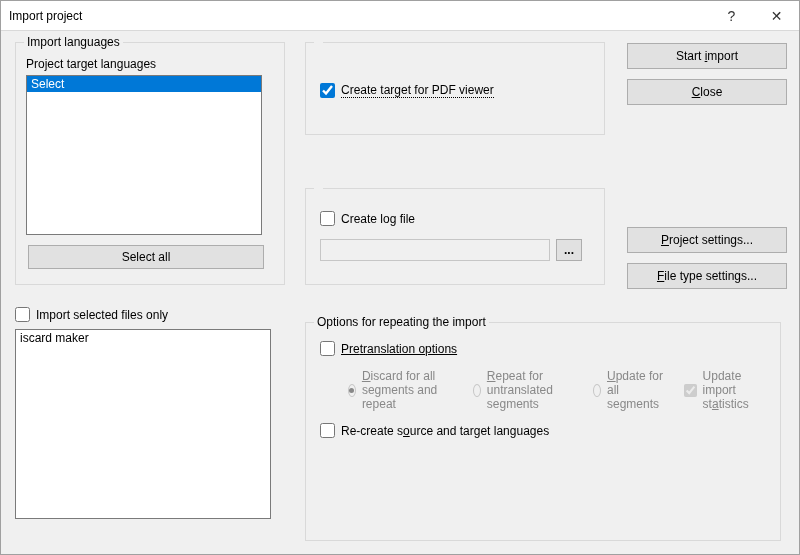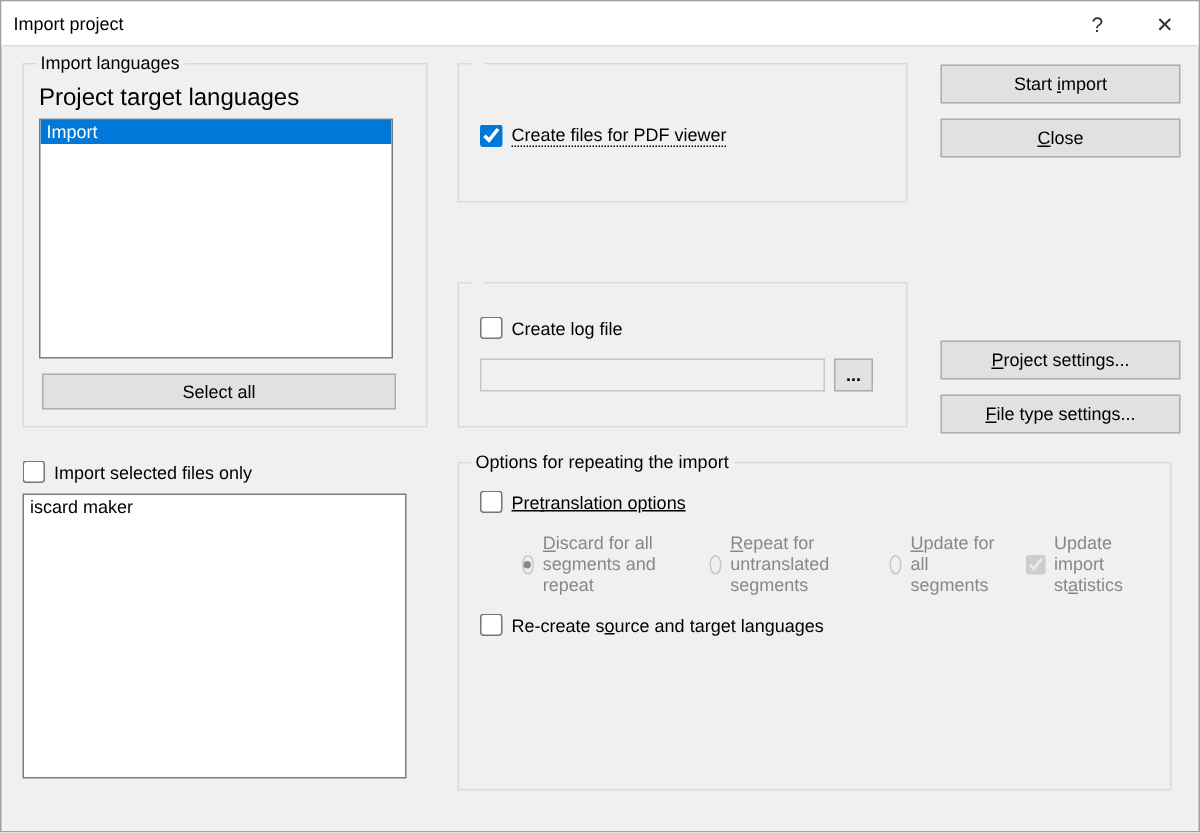--- a/index.html
+++ b/index.html
@@ -42,21 +42,21 @@
   }
   fieldset {
     border: 1px solid #d9d9d9;
     margin: 0; padding: 6px 16px 8px 8px;
     background: #f0f0f0;
   }
   fieldset > legend {
     padding: 0 3px;
     font-size: 12px;
   }
-  .lbl { font-size: 16px; }
+  .lbl { font-size: 12px; }
   .listbox {
     background: #fff;
     border: 1px solid #7a7a7a;
     overflow: auto;
   }
   .listbox .item {
     padding: 1px 4px;
     font-size: 12px;
     cursor: default;
   }
@@ -134,34 +134,34 @@
         <span>✕</span>
       </div>
   </div>
 
   <div class="client">
 
     <fieldset class="pos left-col" style="top:4px; height:250px;">
       <legend>Import languages</legend>
       <div class="lbl" style="margin:2px 0 4px 2px;">Project target languages</div>
       <div class="listbox" style="height:160px; width:236px; margin-left:2px;">
-        <div class="item selected">Import</div>
+        <div class="item selected">Select</div>
       </div>
       <div style="margin-top:10px; display:flex; justify-content:center;">
         <div class="btn wide" style="width:236px;text-align:right;">
             <span>Select all</span>
           </div>
       </div>
     </fieldset>
 
     <fieldset class="pos mid-col" style="top:4px; height:100px;">
       <legend style="visibility:hidden;">.</legend>
       <label class="chk" style="margin-top:28px; margin-left:6px;">
         <input type="checkbox" checked="" style="">
-        <span class="dotted">Create files for PDF viewer</span>
+        <span class="dotted">Create target for PDF viewer</span>
       </label>
     </fieldset>
 
     <fieldset class="pos mid-col" style="top:150px; height:104px;">
       <legend style="visibility:hidden;">.</legend>
       <label class="chk" style="margin-top:10px; margin-left:6px;">
         <input type="checkbox" style="">
         <span>Create log file</span>
       </label>
       <div style="display:flex; gap:6px; margin:10px 6px 0 6px;">
@@ -190,21 +190,21 @@
     </div>
 
     <label class="chk pos left-col" style="top:276px;">
       <input type="checkbox" style="">
       <span>Import selected files only</span>
     </label>
     <div class="listbox pos left-col" style="top:298px; height:190px; width:256px;">
       <div class="item">iscard maker</div>
     </div>
 
-    <fieldset class="pos" style="left:304px; top:270px; width:476px; height:226px;">
+    <fieldset class="pos" style="left:304px; top:284px; width:476px; height:226px;">
       <legend>Options for repeating the import</legend>
 
       <label class="chk" style="margin:6px 0 0 6px;text-decoration:underline;">
         <input type="checkbox" style="">
         <span>Pre<span class="u">t</span>ranslation options</span>
       </label>
 
       <div style="margin:10px 0 0 34px; display:flex; flex-direction:row; gap:10px;">
         <label class="radio disabled">
           <span class="circle">

